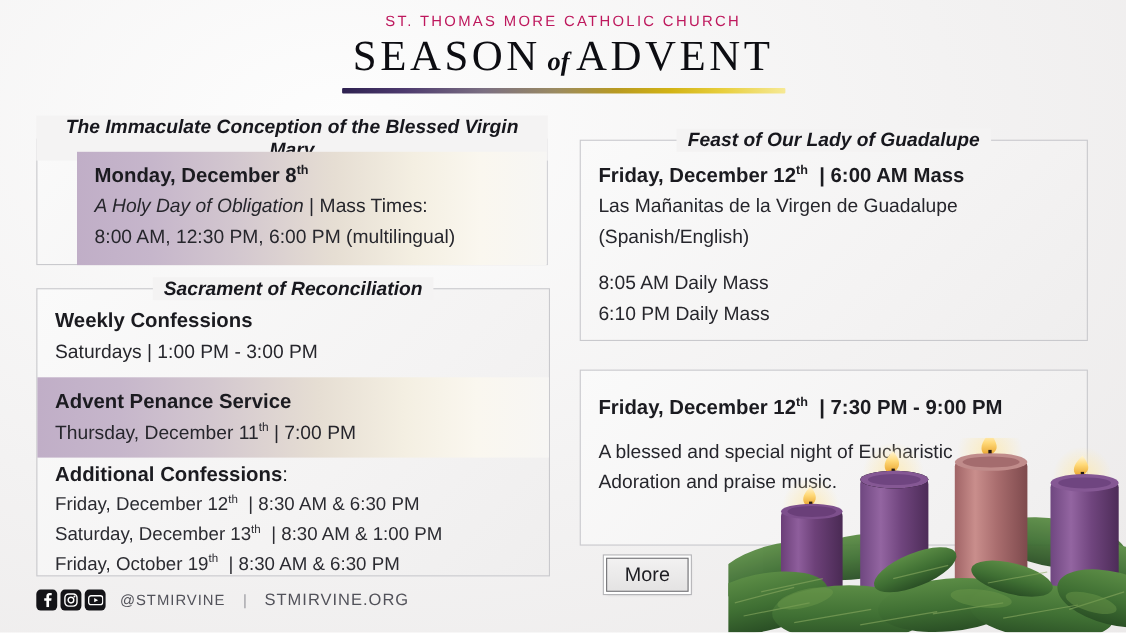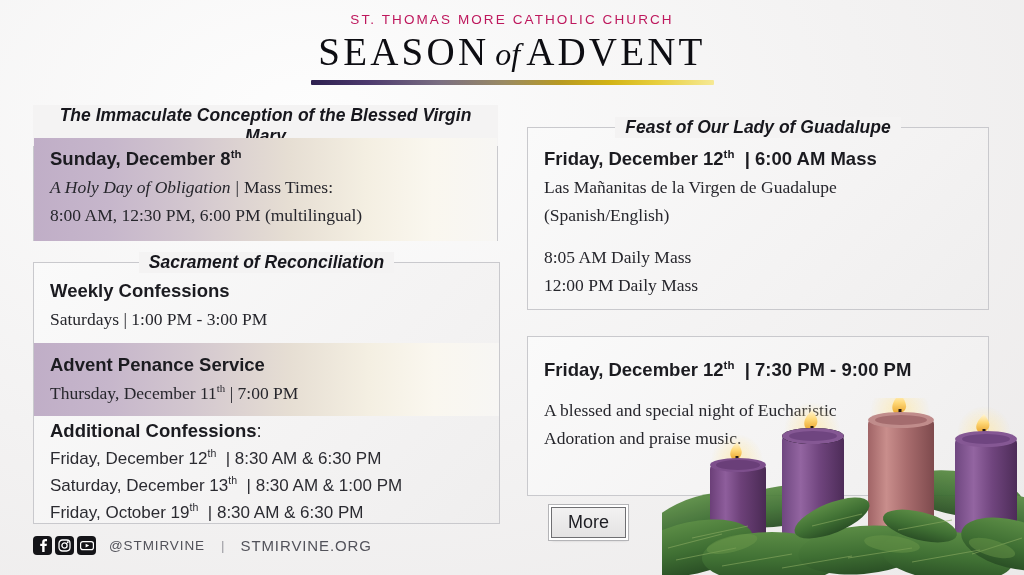--- a/index.html
+++ b/index.html
@@ -18,21 +18,21 @@
     font-size:13.5px;letter-spacing:2.1px;color:#be185d;
     font-family:"Liberation Sans", sans-serif;
   }
   .wordmark{
     margin-top:5px;
     font-family:"Liberation Serif", serif;
     font-size:39px;color:#0d0d12;letter-spacing:3.2px;line-height:1;
     white-space:nowrap;
   }
   .wordmark .of{
-    font-style:italic;font-size:32px;letter-spacing:0px;padding:0 6px;
+    font-style:italic;font-size:24px;letter-spacing:0px;padding:0 6px;font-weight:bold;
   }
   .rule{
     margin:9px auto 0;width:403px;height:5px;border-radius:1px;
     background:linear-gradient(to right,#2e2150 0%,#4d3a6e 14%,#7b6f82 32%,#9a8a62 48%,#b89a22 62%,#d2b315 74%,#e8cf3e 86%,#f6e995 100%);
   }
 
   
   .panel{
     position:absolute;
     border:1px solid #c9c9cd;
@@ -60,25 +60,25 @@
     position:relative;
     background:linear-gradient(to right,#c0aec7 0%,#c6b6cb 16%,#d3c7cf 34%,#e6ded3 55%,#f4efe2 72%,#faf7ef 86%,#f7f6f4 100%);
   }
   .row{padding:0 16px;white-space:nowrap;}
   .b{font-weight:bold;}
   .i{font-style:italic;}
   sup{font-size:.62em;vertical-align:super;line-height:0;}
   .sep{padding:0 5px;color:#25252b;}
 
   .t18{font-size:18.5px;line-height:29px;color:#1b1b20;}
-  .t17{font-size:17.5px;line-height:28px;color:#26262c;font-family:Liberation Serif, serif;}
+  .t17{font-size:17.5px;line-height:28px;color:#26262c;}
   .t16{font-size:17px;line-height:27px;color:#2b2b31;}
 
   
-  #p1{left:33px;top:126px;width:465px;height:115px;}
+  #p1{left:33px;top:126px;width:465px;height:115px;padding-left:36px;}
   #p1 .ttl{top:-22px;}
   #p1 .band{margin-top:11px;padding:6px 0 12px;}
 
   
   #p2{left:33px;top:262px;width:467px;height:262px;}
   #p2 .ttl{top:-11px;}
   #p2 .sec1{padding-top:13px;}
   #p2 .band{margin-top:10px;padding:7px 0 9px;}
   #p2 .sec3{padding-top:0;}
 
@@ -127,21 +127,21 @@
 
   <div class="header">
     <div class="kicker">ST. THOMAS MORE CATHOLIC CHURCH</div>
     <div class="wordmark"><span>SEASON</span><span class="of">of</span><span>ADVENT</span></div>
     <div class="rule"></div>
   </div>
 
   <div class="panel" id="p1">
     <div class="panel-title ttl two-line" style="left:-1px;right:-1px;"><span>The Immaculate Conception of the Blessed Virgin Mary</span></div>
     <div class="band">
-      <div class="row t18 b"><span>Sunday, December 8</span><sup>th</sup></div>
+      <div class="row t18 b"><span>Monday, December 8</span><sup>th</sup></div>
       <div class="row t17"><span class="i">A Holy Day of Obligation</span><span class="sep">|</span><span>Mass Times:</span></div>
       <div class="row t17">8:00 AM, 12:30 PM, 6:00 PM (multilingual)</div>
     </div>
   </div>
 
   <div class="panel" id="p2">
     <div class="panel-title ttl"><span>Sacrament of Reconciliation</span></div>
 
     <div class="sec1">
       <div class="row t18 b">Weekly Confessions</div>
@@ -162,21 +162,21 @@
   </div>
 
   <div class="panel" id="p3">
     <div class="panel-title ttl"><span>Feast of Our Lady of Guadalupe</span></div>
     <div class="body">
       <div class="row t18 b"><span>Friday, December 12</span><sup>th</sup>&nbsp; <span>| 6:00 AM Mass</span></div>
       <div class="row t17">Las Mañanitas de la Virgen de Guadalupe</div>
       <div class="row t17">(Spanish/English)</div>
       <div class="gap"></div>
       <div class="row t17">8:05 AM Daily Mass</div>
-      <div class="row t17">12:00 PM Daily Mass</div>
+      <div class="row t17">6:10 PM Daily Mass</div>
     </div>
   </div>
 
   <div class="panel" id="p4">
     <div class="body">
       <div class="row t18 b"><span>Friday, December 12</span><sup>th</sup>&nbsp; <span>|  7:30 PM - 9:00 PM</span></div>
       <div class="gap"></div>
       <div class="row t17">A blessed and special night of Eucharistic</div>
       <div class="row t17">Adoration and praise music.</div>
     </div>

